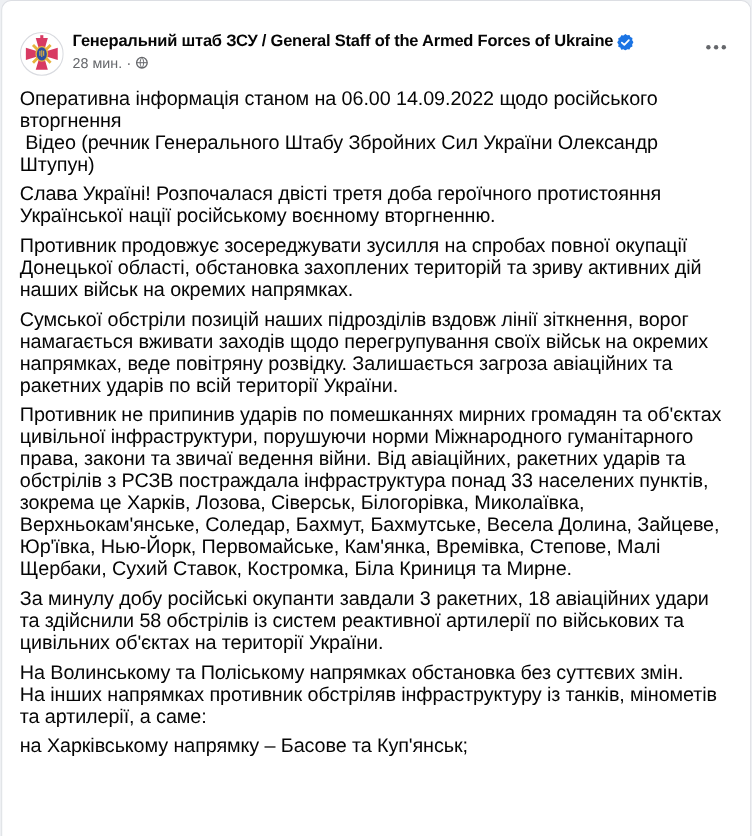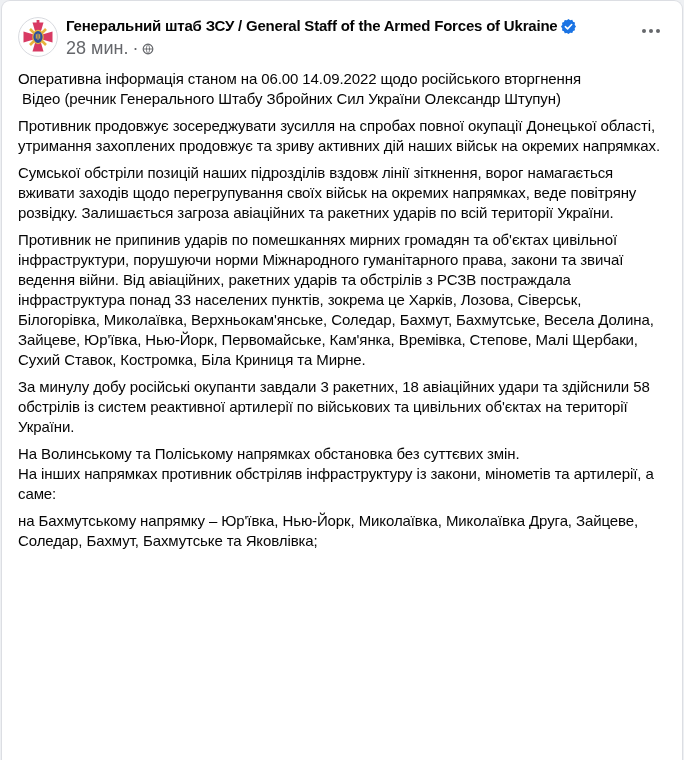--- a/index.html
+++ b/index.html
@@ -16,21 +16,21 @@
     height: 760px;
     margin: 0 1px;
     background: #ffffff;
     border: 1px solid #dcdee3;
     border-bottom: none;
     border-radius: 9px 9px 0 0;
   }
   .post-header {
     display: flex;
     align-items: flex-start;
-    padding: 16px 16px 0 16px;
+    padding: 28px 16px 0 16px;
   }
   .avatar-wrap {
     width: 40px;
     height: 40px;
     flex: 0 0 40px;
     border-radius: 50%;
     cursor: pointer;
   }
   .header-text {
     margin-left: 8px;
@@ -46,24 +46,24 @@
   .page-name {
     font-size: 15px;
     font-weight: bold;
     letter-spacing: -0.2px;
     color: #050505;
     cursor: pointer;
   }
   .badge { display: inline-flex; flex: 0 0 auto; margin-top: 1px; }
   .meta-row {
     display: flex;
-    align-items: center;
+    align-items: flex-start;
     gap: 4px;
     margin-top: 4px;
-    font-size: 18px;
+    font-size: 13px;
     color: #65676b;
   }
   .timestamp { cursor: pointer; }
   .dot-sep { color: #65676b; }
   .globe { display: inline-flex; margin-top: 1px; }
   .menu-btn {
     margin-left: auto;
     display: flex;
     align-items: center;
     gap: 3px;
@@ -76,21 +76,21 @@
   .menu-btn .mdot {
     width: 4px; height: 4px;
     border-radius: 50%;
     background: #65676b;
   }
   .post-body {
     padding: 10px 16px 0 16px;
   }
   .post-body p {
     margin: 0 0 7px 0;
-    font-size: 15px;
+    font-size: 18px;
     line-height: 20px;
     letter-spacing: -0.1px;
     color: #050505;
     white-space: pre-wrap;
   }
 </style>
 </head>
 <body>
 
 <div class="card">
@@ -141,22 +141,23 @@
       <span class="mdot"></span>
       <span class="mdot"></span>
       <span class="mdot"></span>
     </button>
 
   </div>
 
   <div class="post-body">
       <p>Оперативна інформація станом на 06.00 14.09.2022 щодо російського вторгнення
  Відео (речник Генерального Штабу Збройних Сил України Олександр Штупун)</p>
-      <p>Противник продовжує зосереджувати зусилля на спробах повної окупації Донецької області, утримання захоплених продовжує та зриву активних дій наших військ на окремих напрямках.</p>
+      <p>Слава Україні! Розпочалася двісті третя доба героїчного протистояння Української нації російському воєнному вторгненню.</p>
+      <p>Противник продовжує зосереджувати зусилля на спробах повної окупації Донецької області, обстановка захоплених територій та зриву активних дій наших військ на окремих напрямках.</p>
       <p>Сумської обстріли позицій наших підрозділів вздовж лінії зіткнення, ворог намагається вживати заходів щодо перегрупування своїх військ на окремих напрямках, веде повітряну розвідку. Залишається загроза авіаційних та ракетних ударів по всій території України.</p>
       <p>Противник не припинив ударів по помешканнях мирних громадян та об'єктах цивільної інфраструктури, порушуючи норми Міжнародного гуманітарного права, закони та звичаї ведення війни. Від авіаційних, ракетних ударів та обстрілів з РСЗВ постраждала інфраструктура понад 33 населених пунктів, зокрема це Харків, Лозова, Сіверськ, Білогорівка, Миколаївка, Верхньокам'янське, Соледар, Бахмут, Бахмутське, Весела Долина, Зайцеве, Юр'ївка, Нью-Йорк, Первомайське, Кам'янка, Времівка, Степове, Малі Щербаки, Сухий Ставок, Костромка, Біла Криниця та Мирне.</p>
       <p>За минулу добу російські окупанти завдали 3 ракетних, 18 авіаційних удари та здійснили 58 обстрілів із систем реактивної артилерії по військових та цивільних об'єктах на території України.</p>
       <p>На Волинському та Поліському напрямках обстановка без суттєвих змін.
-На інших напрямках противник обстріляв інфраструктуру із закони, мінометів та артилерії, а саме:</p>
-      <p>на Бахмутському напрямку – Юр'ївка, Нью-Йорк, Миколаївка, Миколаївка Друга, Зайцеве, Соледар, Бахмут, Бахмутське та Яковлівка;</p>
+На інших напрямках противник обстріляв інфраструктуру із танків, мінометів та артилерії, а саме:</p>
+      <p>на Харківському напрямку – Басове та Куп'янськ;</p>
     </div>
 
 </div>
 
 </body></html>

